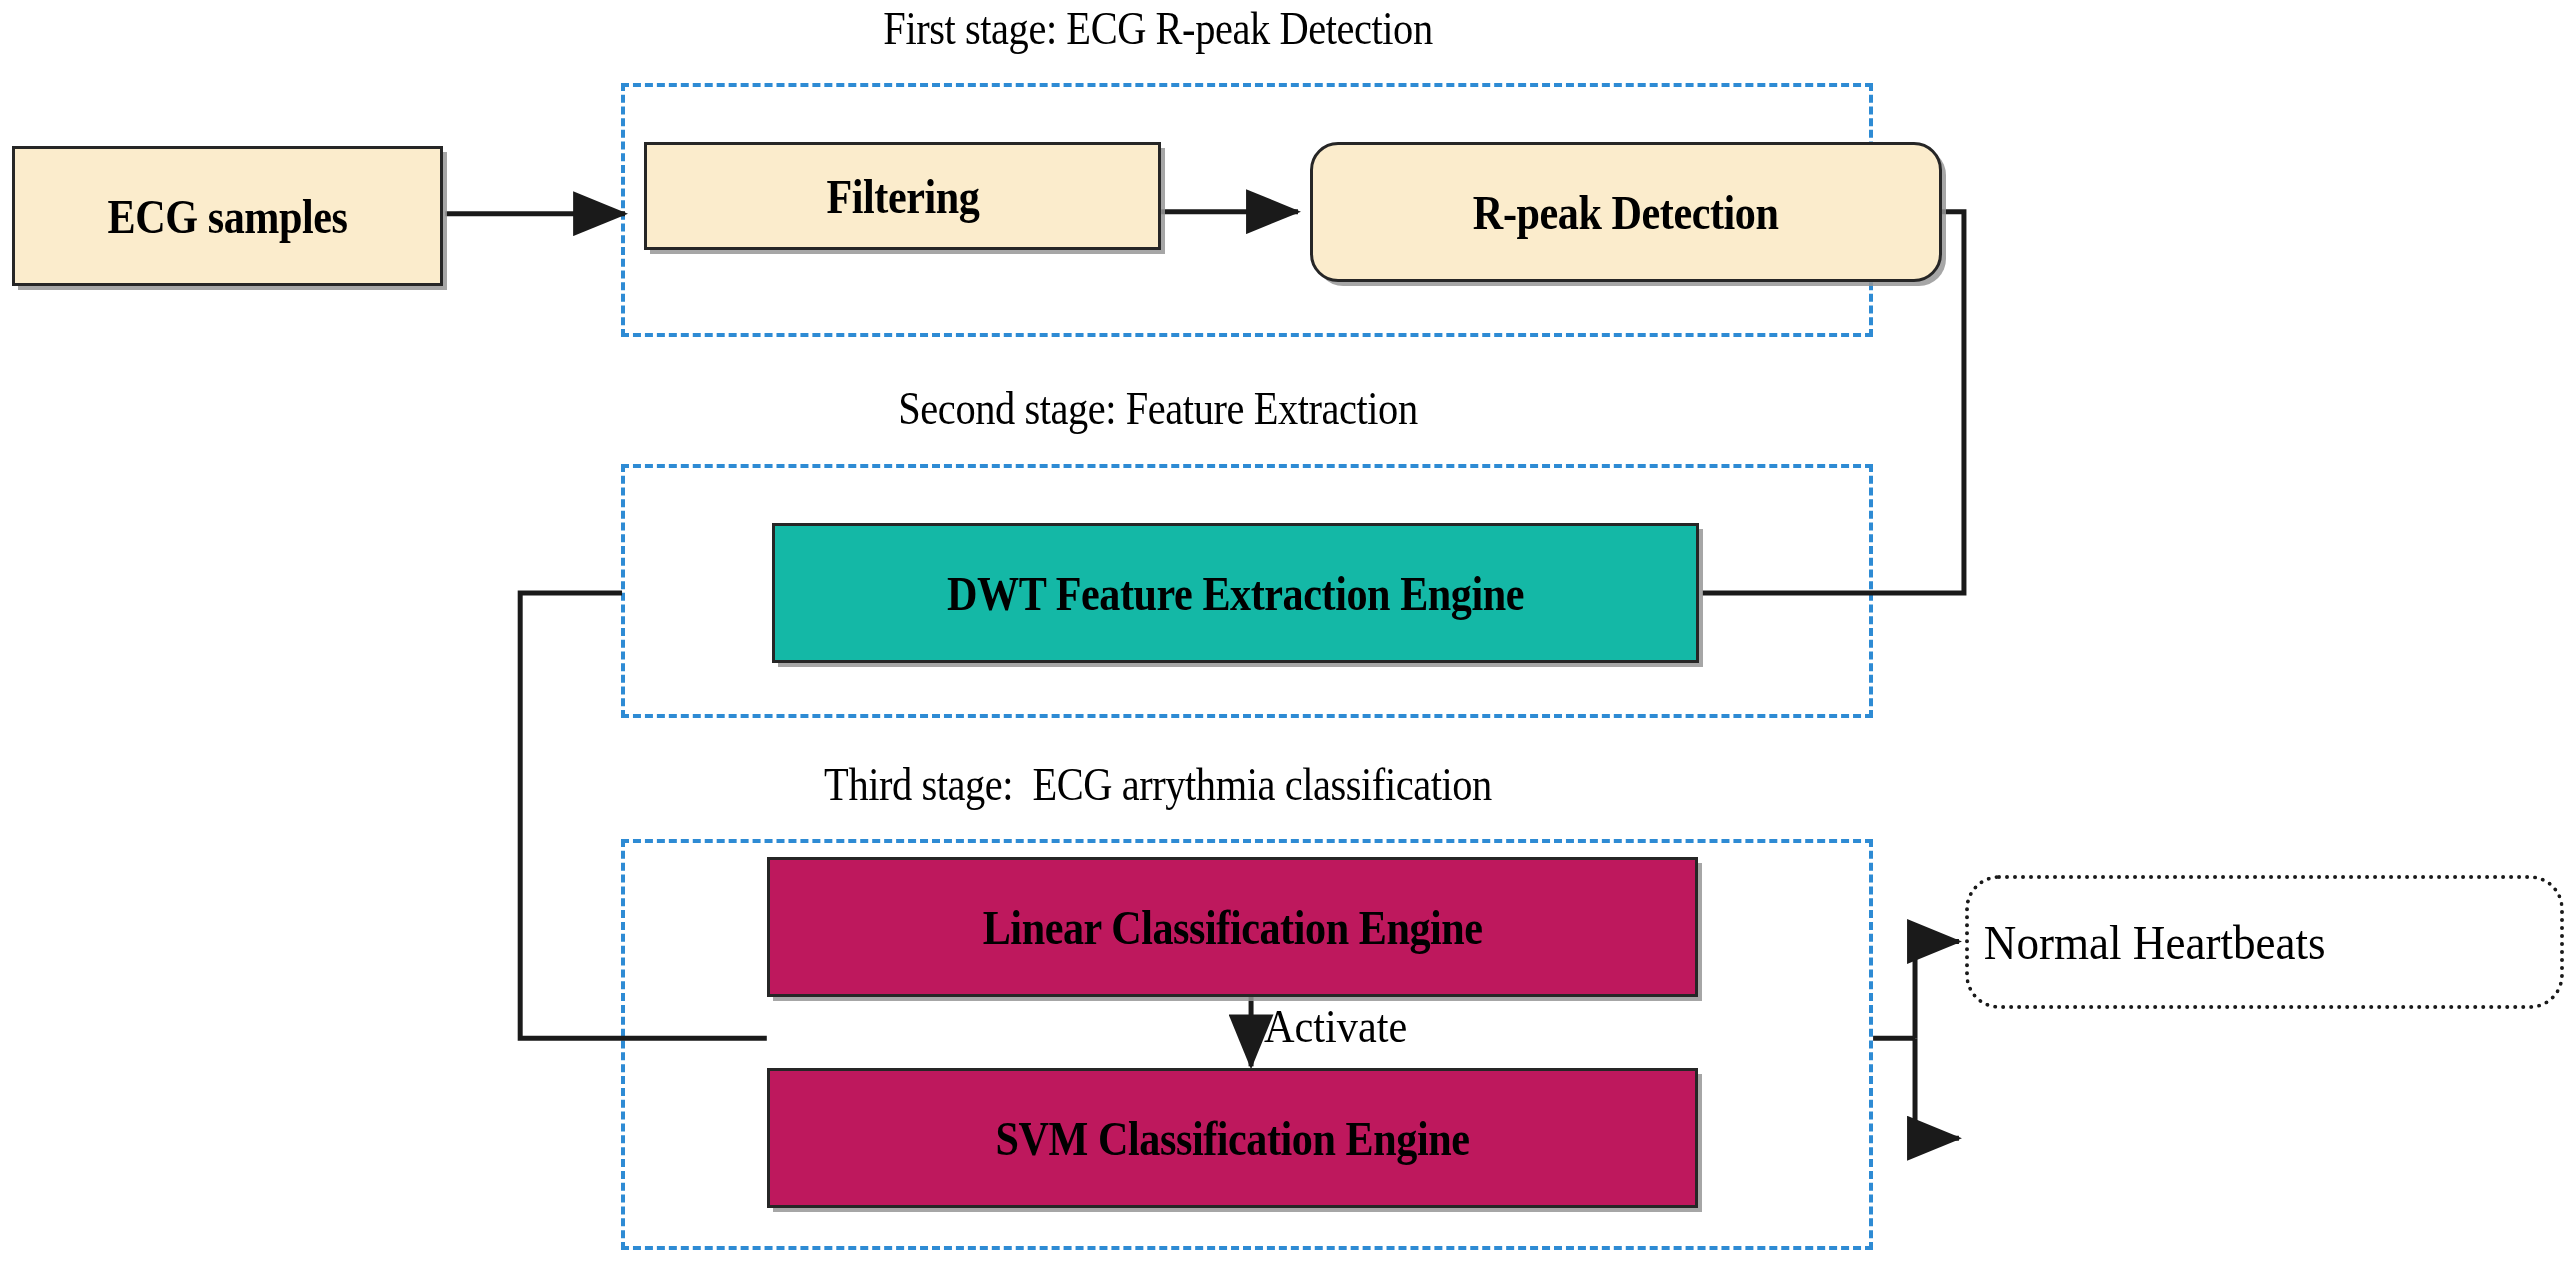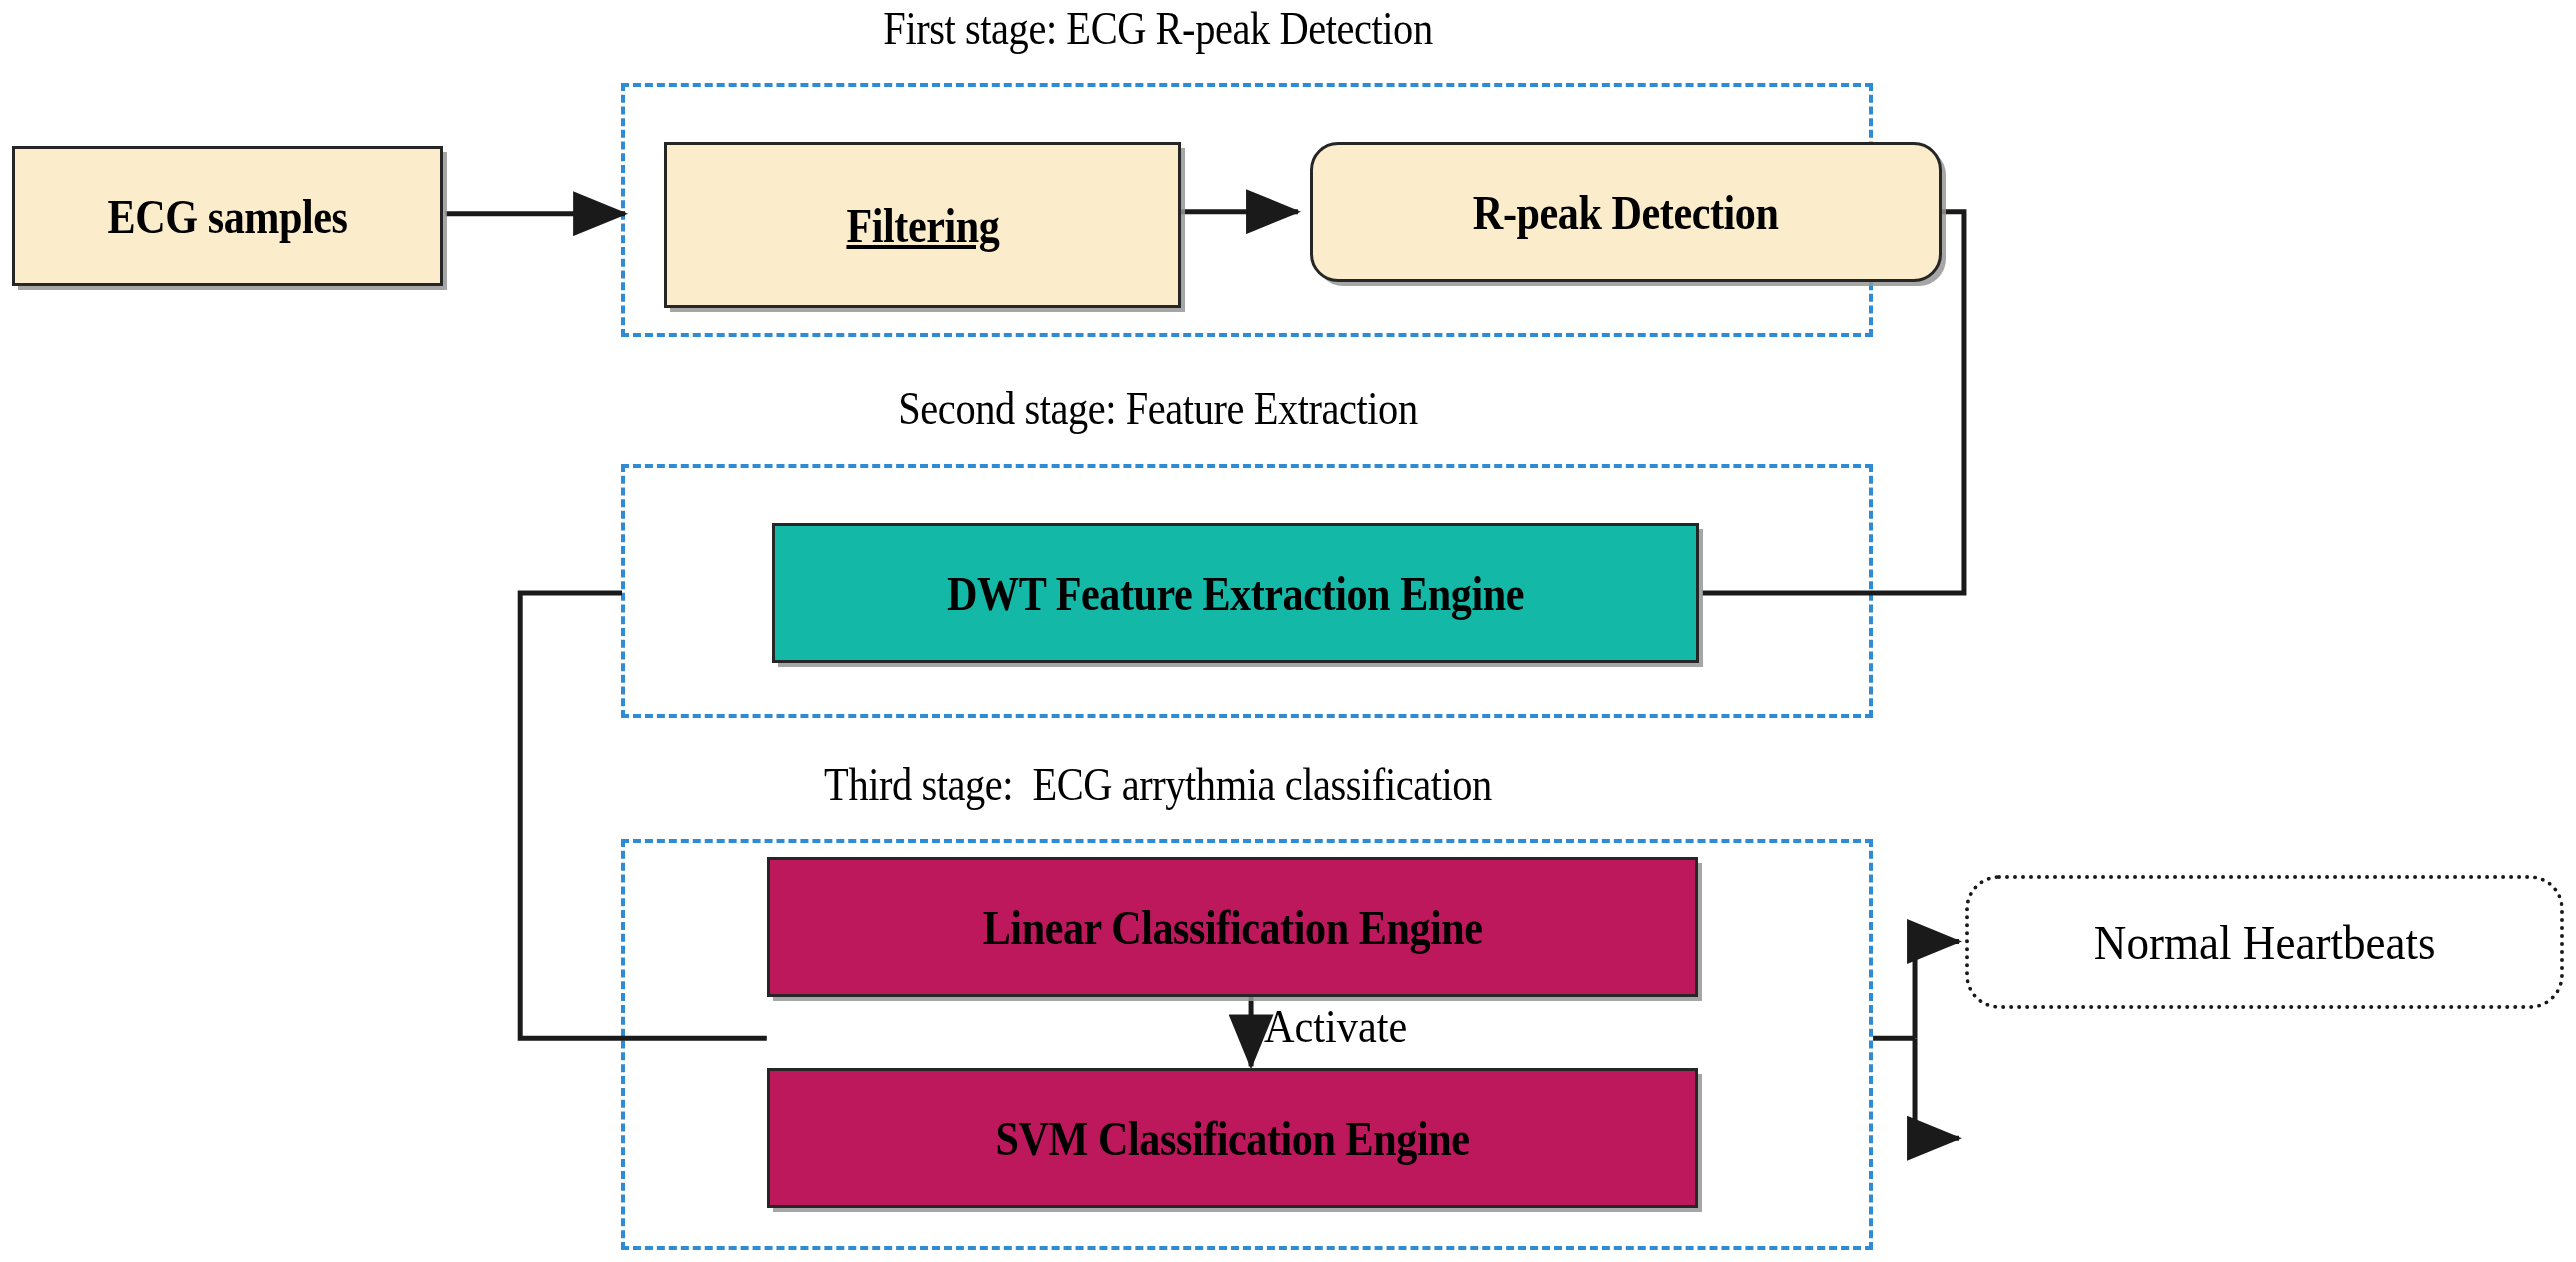--- a/index.html
+++ b/index.html
@@ -73,21 +73,21 @@
 
   
   .out-box {
     position: absolute;
     box-sizing: border-box;
     border: 4px dotted #1a1a1a;
     border-radius: 34px;
     background: #ffffff;
     display: flex;
     align-items: center;
-    justify-content: center;
+    justify-content: flex-start;
   }
   .out-box .label {
     font-family: "Liberation Serif", "DejaVu Serif", serif;
     font-weight: 400;
     color: #000000;
     white-space: nowrap;
     transform: scaleX(0.92);
     transform-origin: center center;
   }
 
@@ -153,21 +153,21 @@
       <path d="M1876,1040 L1918,1040" stroke="#1a1a1a" stroke-width="5" fill="none"></path>
       <path d="M1918,1040 L1918,943 L1962,943" stroke="#1a1a1a" stroke-width="5" fill="none" stroke-linejoin="miter" marker-end="url(#arrowhead)"></path>
       <path d="M1918,1040 L1918,1140 L1962,1140" stroke="#1a1a1a" stroke-width="5" fill="none" stroke-linejoin="miter" marker-end="url(#arrowhead)"></path>
     </g>
   </svg>
 
   <div class="proc-box fill-cream" style="left:12px; top:146px; width:431px; height:140px;">
     <span class="label" style="font-size:49px;">ECG samples</span>
   </div>
 
-  <div class="proc-box fill-cream" style="left:664px; top:142px; width:517px; height:166px;text-decoration:underline;">
+  <div class="proc-box fill-cream" style="left:644px; top:142px; width:517px; height:108px;">
     <span class="label" style="font-size:49px;">Filtering</span>
   </div>
 
   <div class="proc-box fill-cream" style="left:1310px; top:142px; width:632px; height:140px;border-radius:28px;">
     <span class="label" style="font-size:49px;">R-peak Detection</span>
   </div>
 
   <div class="proc-box fill-blue" style="left:772px; top:523px; width:927px; height:140px;">
     <span class="label" style="font-size:49px;">DWT Feature Extraction Engine</span>
   </div>

